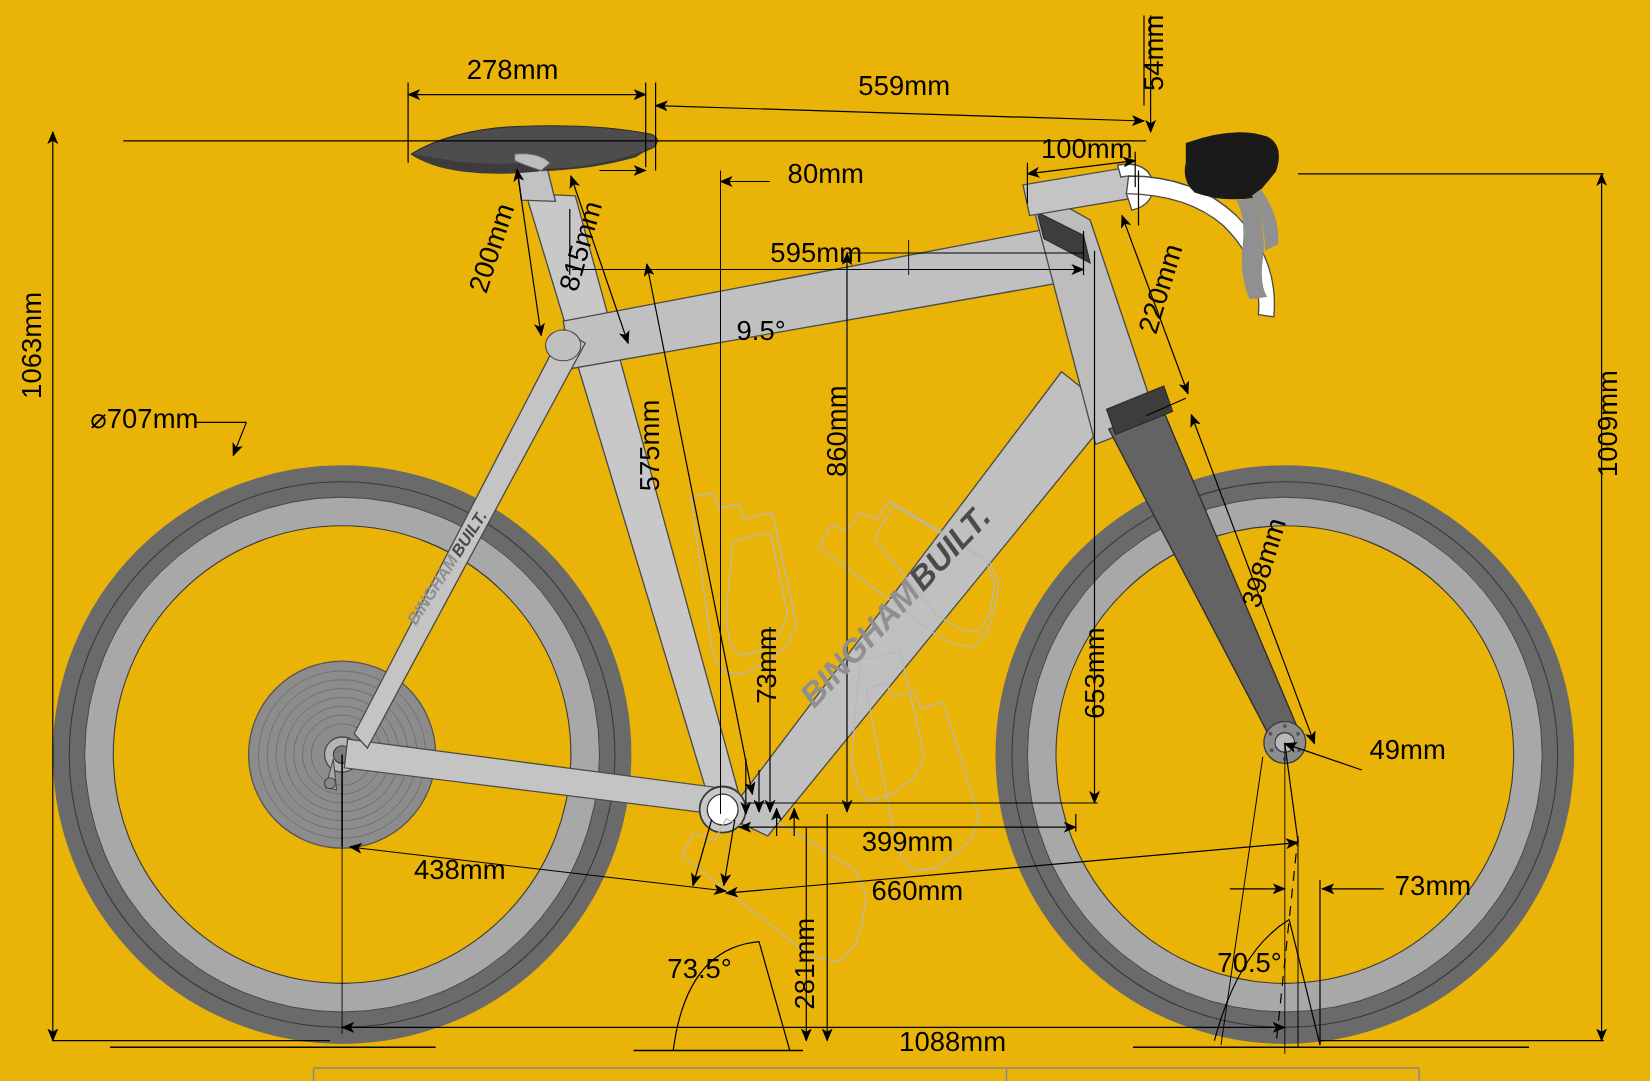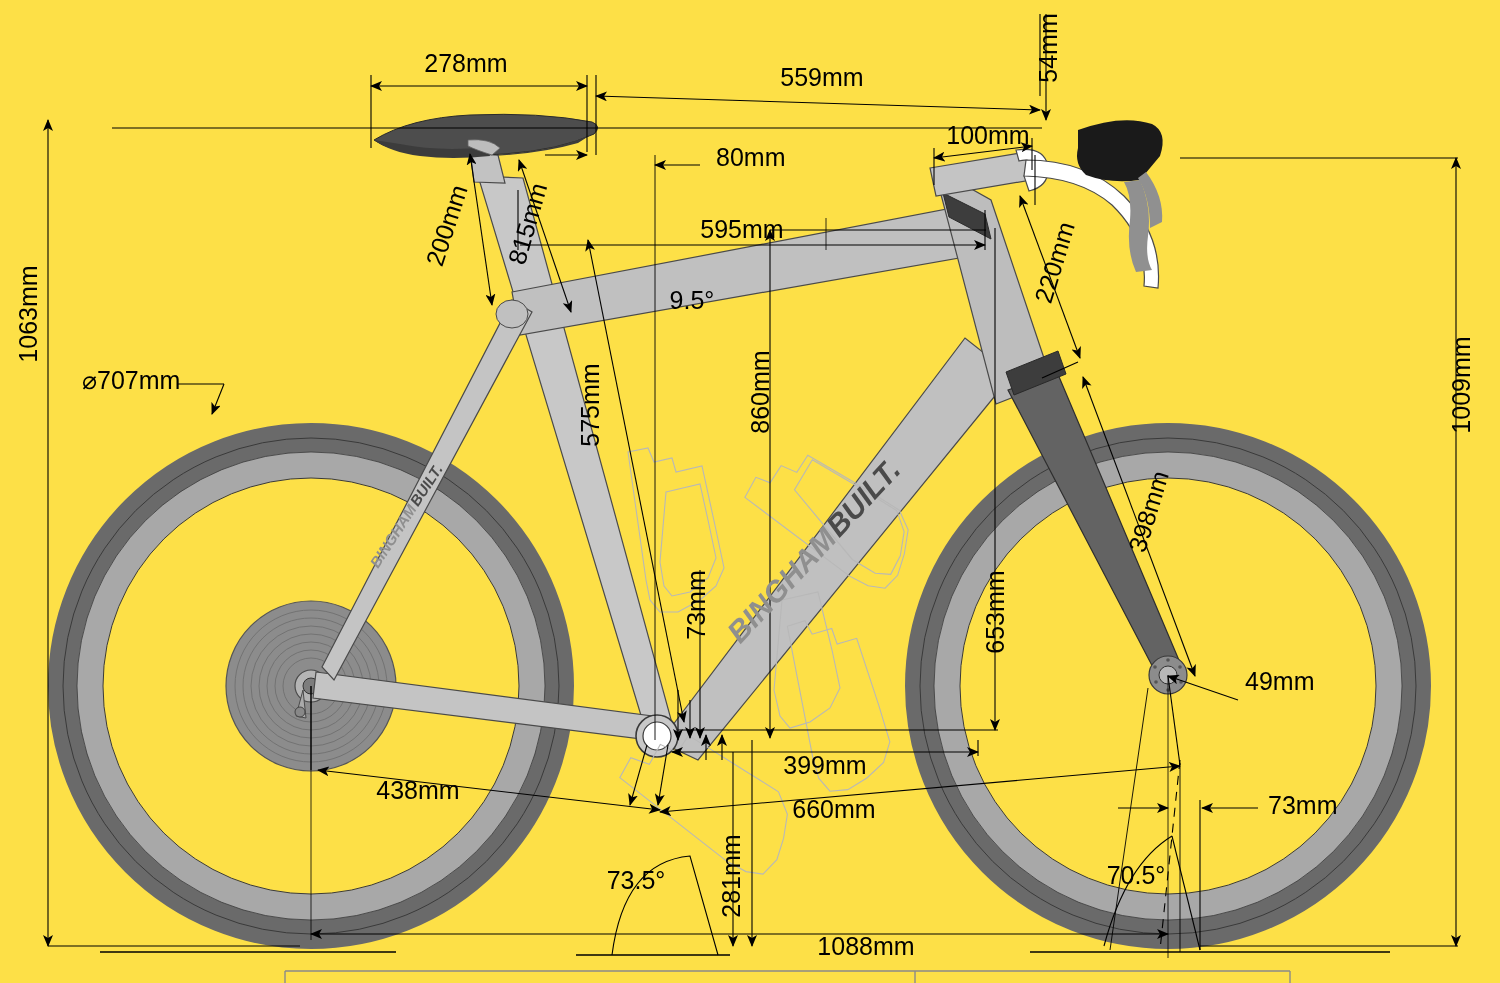--- a/index.html
+++ b/index.html
@@ -1,17 +1,17 @@
 <!DOCTYPE html>
 <html><head>
 <meta charset="utf-8">
 <style>
   html,body{margin:0;padding:0;background:#ffffff;}
   body{font-family:"Liberation Sans", sans-serif;}
-  #stage{position:relative;width:1500px;height:983px;background:#fde047;overflow:hidden;}
+  #stage{position:relative;width:1500px;height:983px;background:#eab308;overflow:hidden;}
   #stage svg{position:absolute;left:0;top:0;}
   .dimtxt{font-family:"Liberation Sans", sans-serif;font-size:25px;fill:#000;font-weight:400;}
   .brandtxt{font-family:"Liberation Sans", sans-serif;font-weight:bold;font-style:italic;}
 </style>
 </head>
 <body>
 
 <div id="stage">
 
   <svg width="1500" height="983" viewBox="0 0 1500 983">

